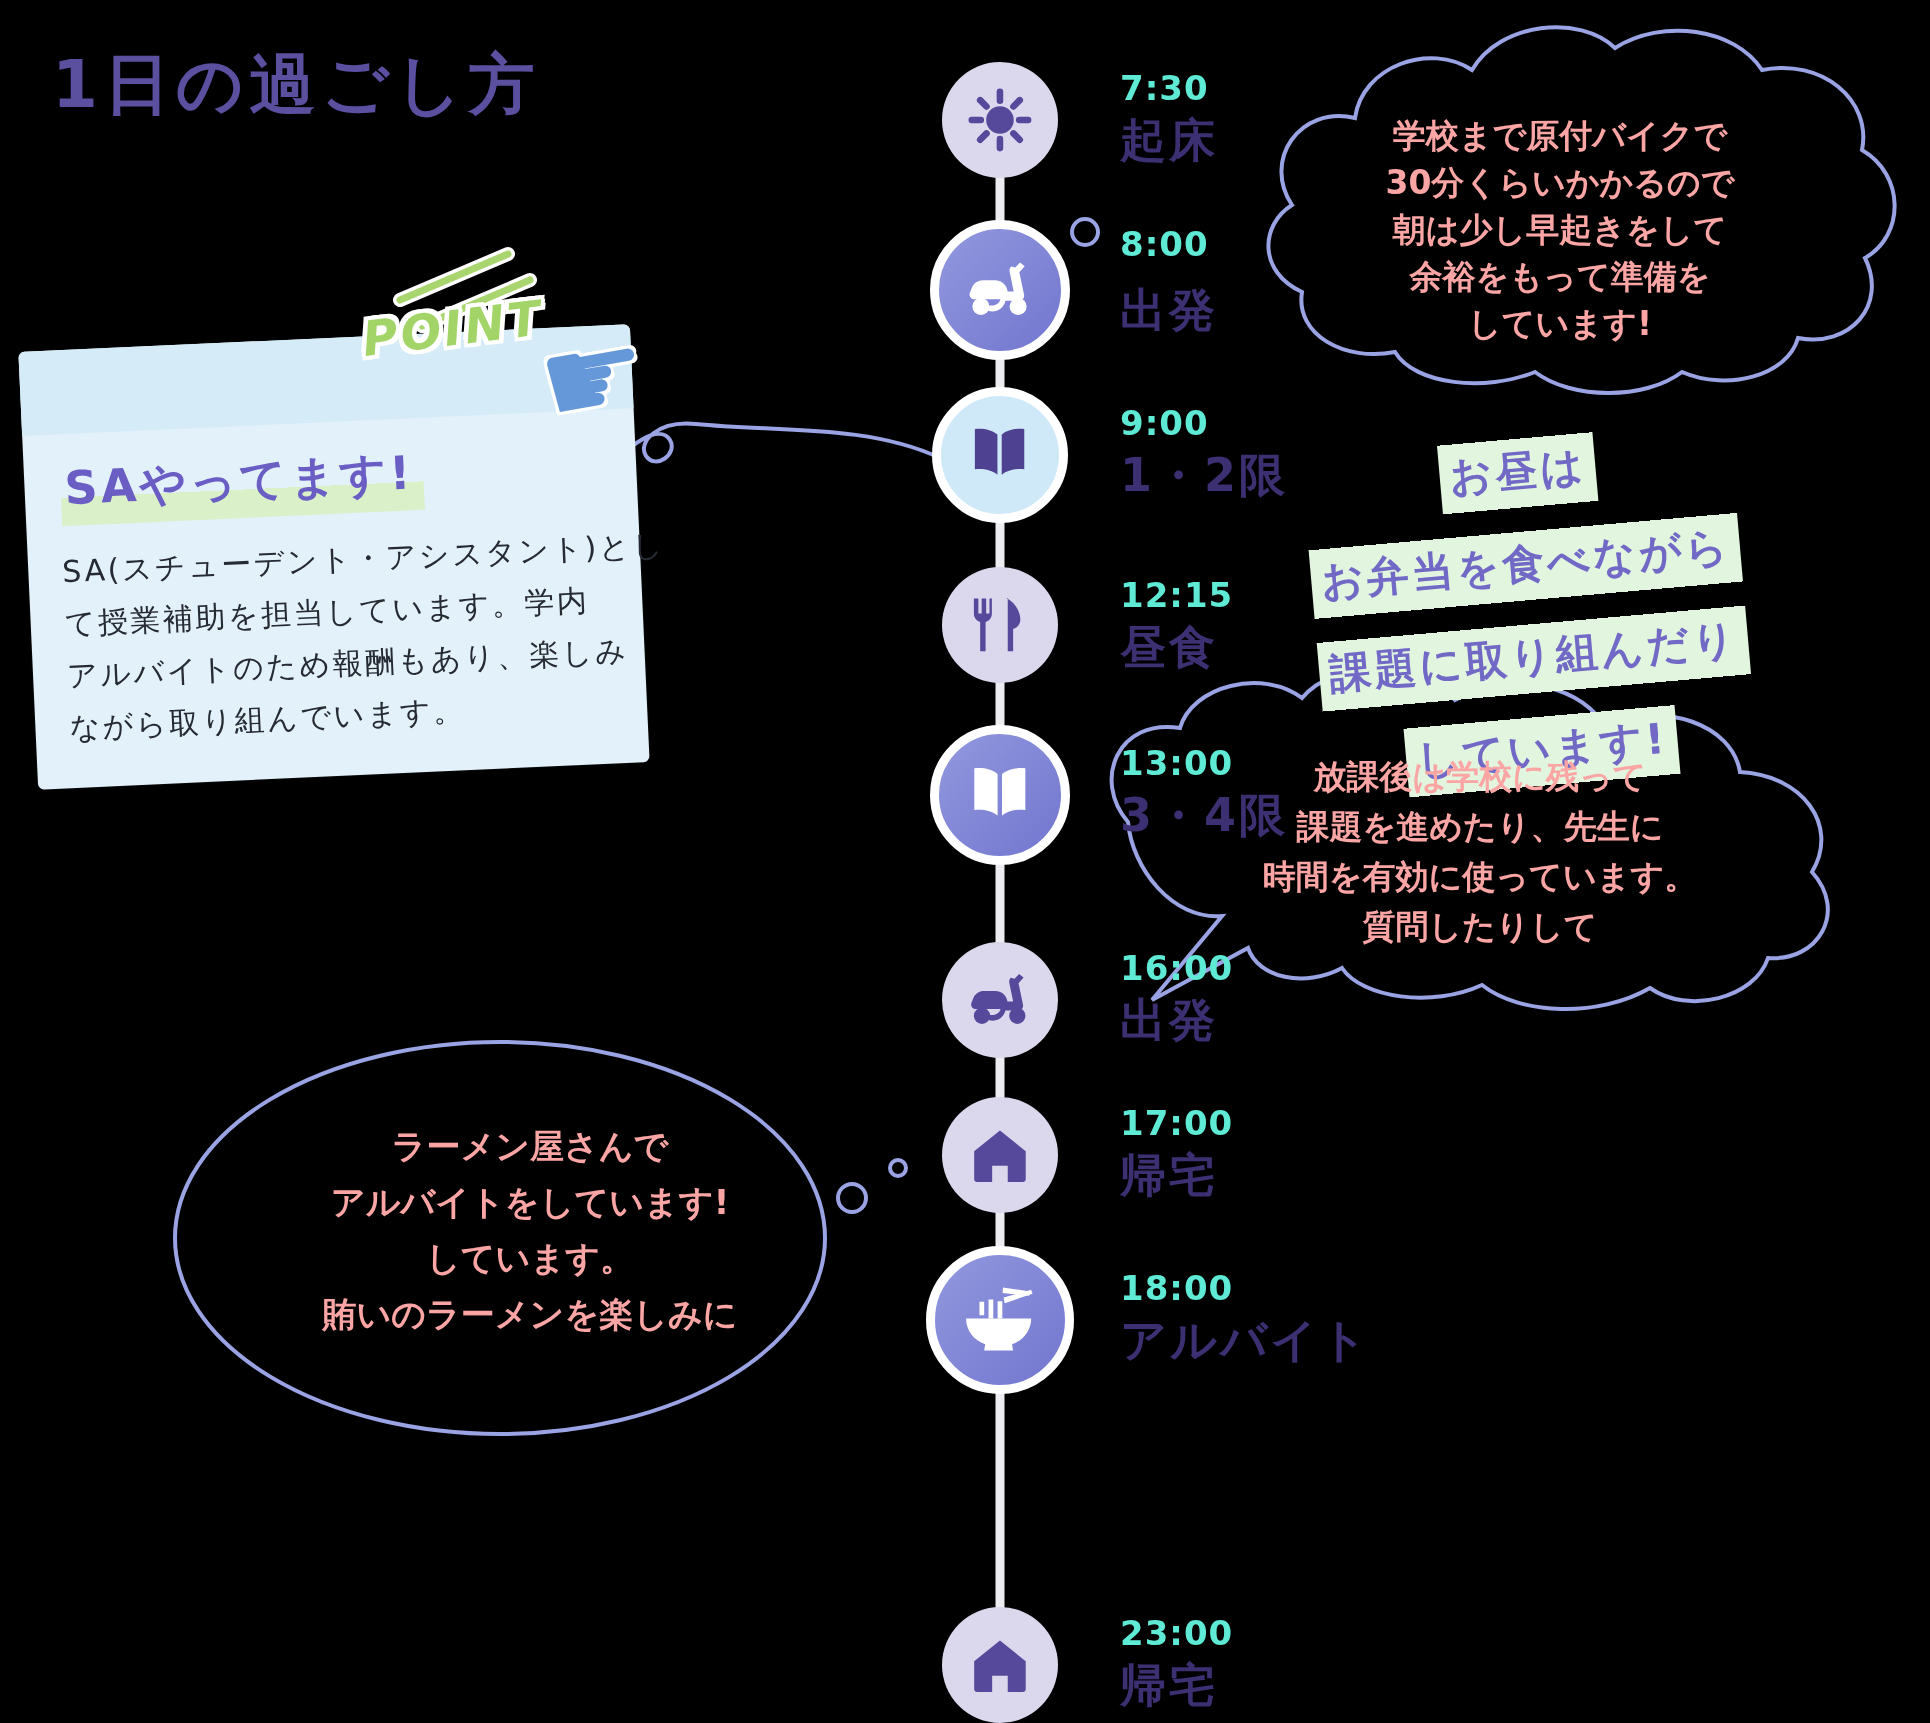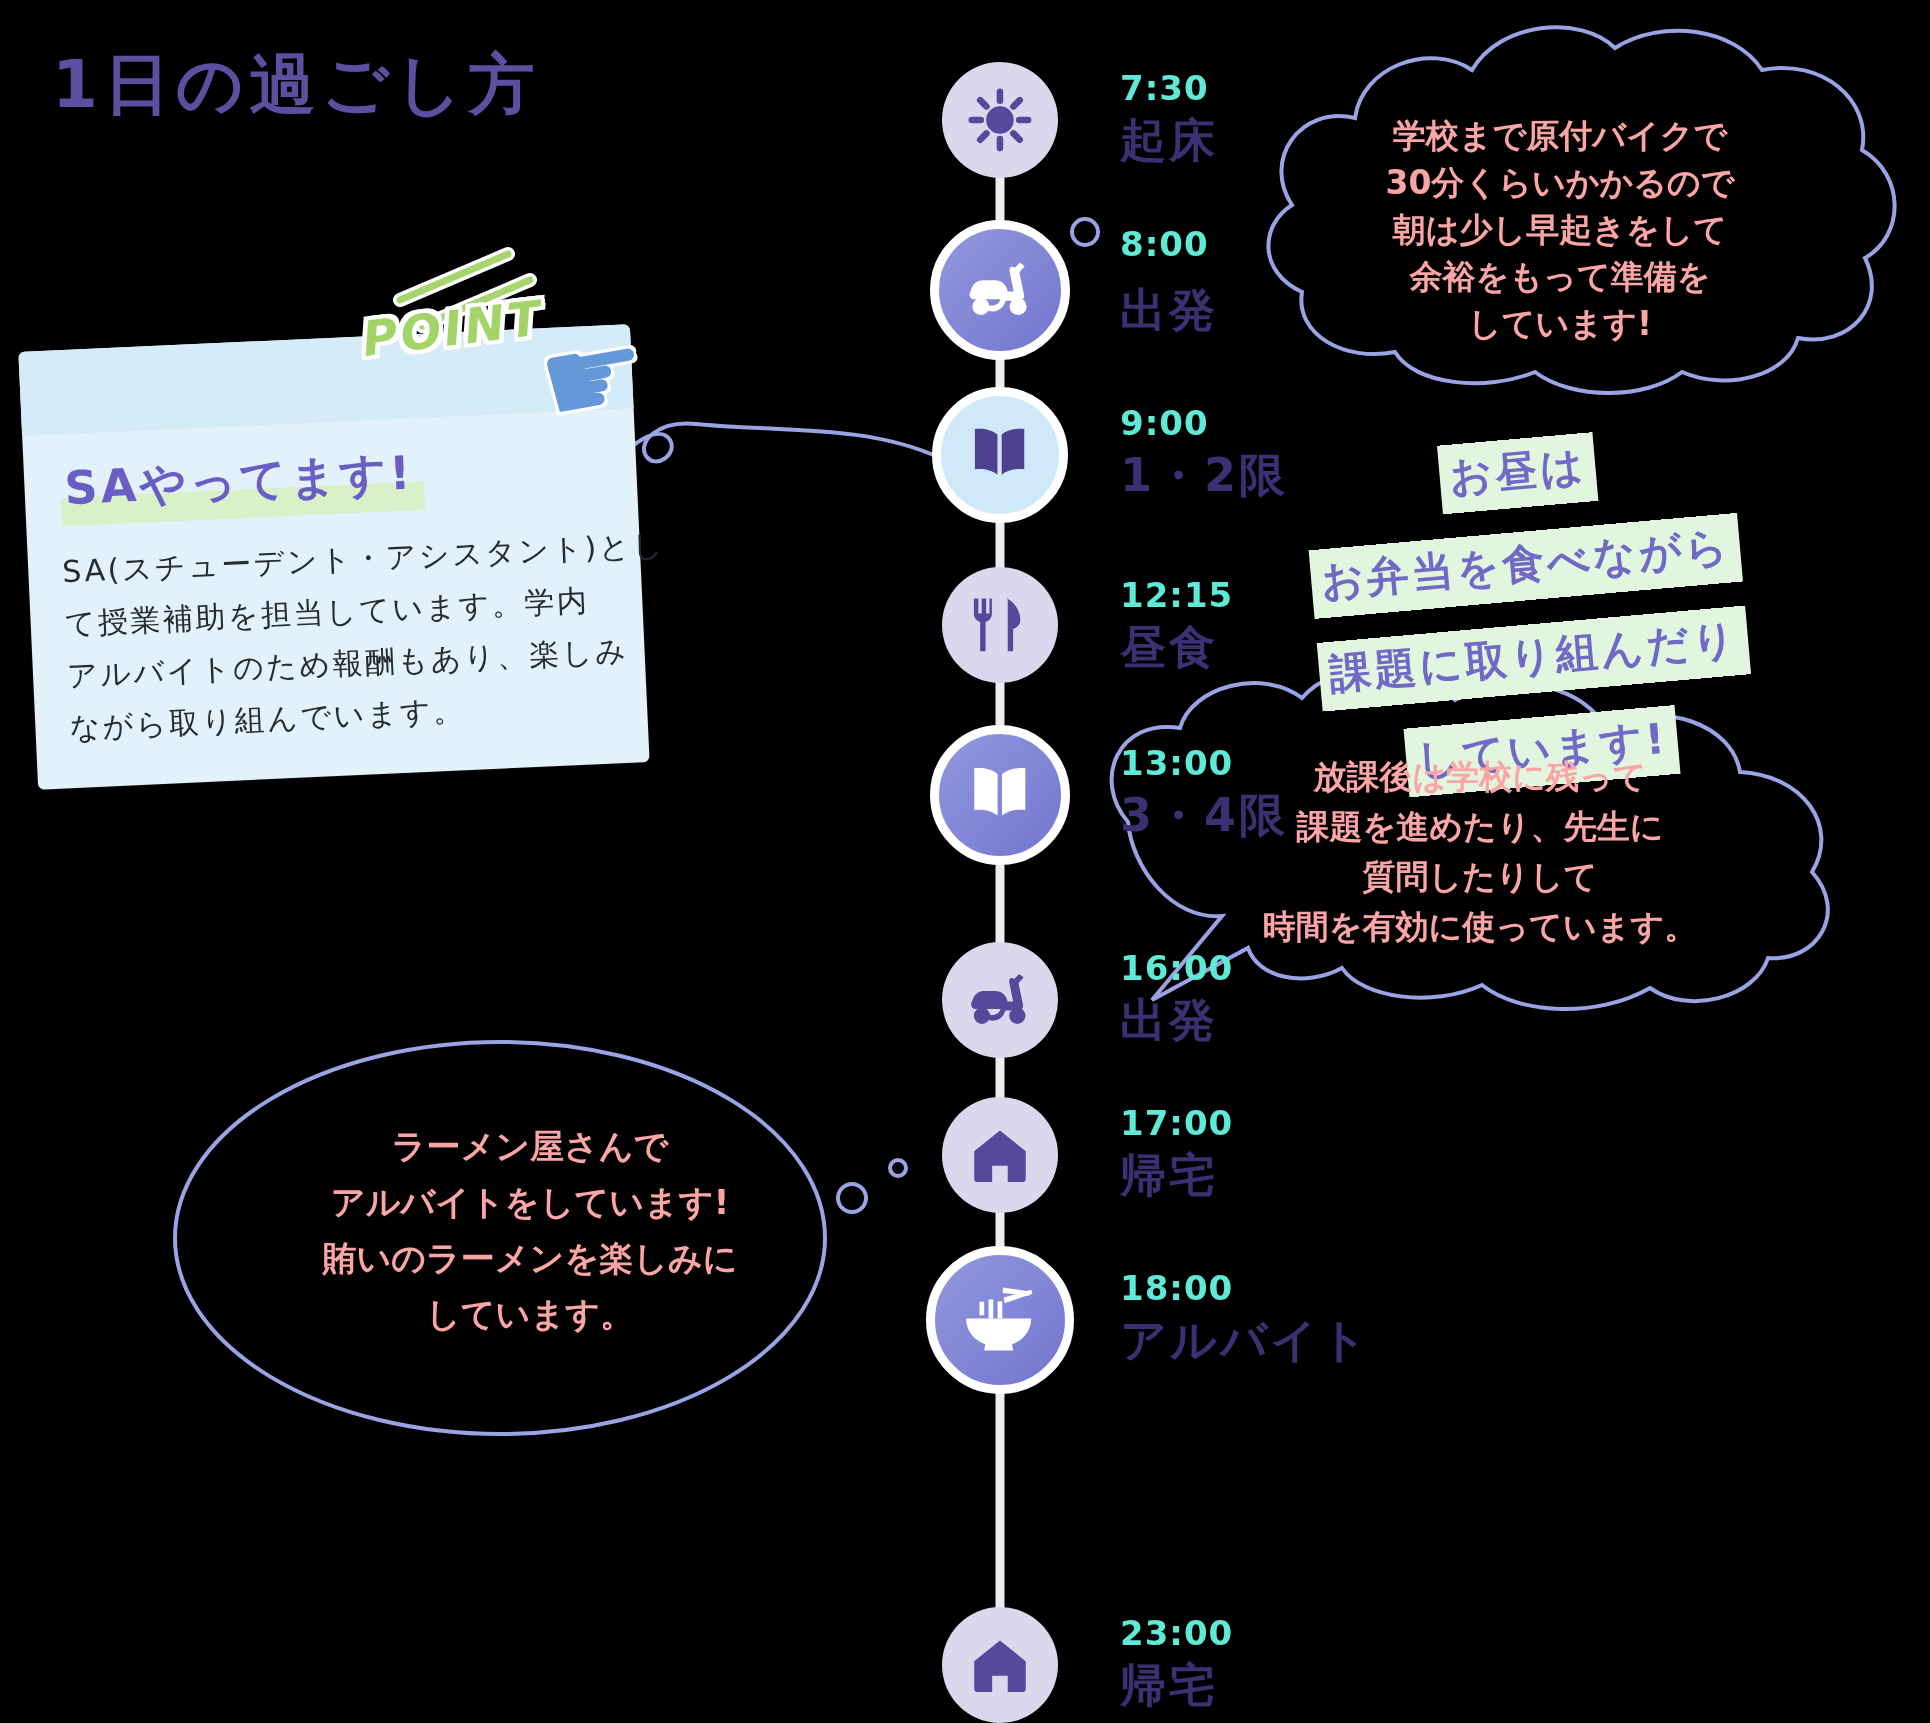--- a/index.html
+++ b/index.html
@@ -261,22 +261,22 @@
 <div class="lunch">
   <div class="lline"><span class="hl">お昼は</span></div>
   <div class="lline"><span class="hl">お弁当を食べながら</span></div>
   <div class="lline"><span class="hl">課題に取り組んだり</span></div>
   <div class="lline"><span class="hl">しています!</span></div>
 </div>
 
 <div class="btext afternoon">
   <div class="line">放課後は学校に残って</div>
   <div class="line">課題を進めたり、先生に</div>
+  <div class="line">時間を有効に使っています。</div>
   <div class="line">質問したりして</div>
-  <div class="line">時間を有効に使っています。</div>
 </div>
 
 <div class="btext parttime">
   <div class="line">ラーメン屋さんで</div>
   <div class="line">アルバイトをしています!</div>
+  <div class="line">しています。</div>
   <div class="line">賄いのラーメンを楽しみに</div>
-  <div class="line">しています。</div>
 </div>
 
 </body></html>

